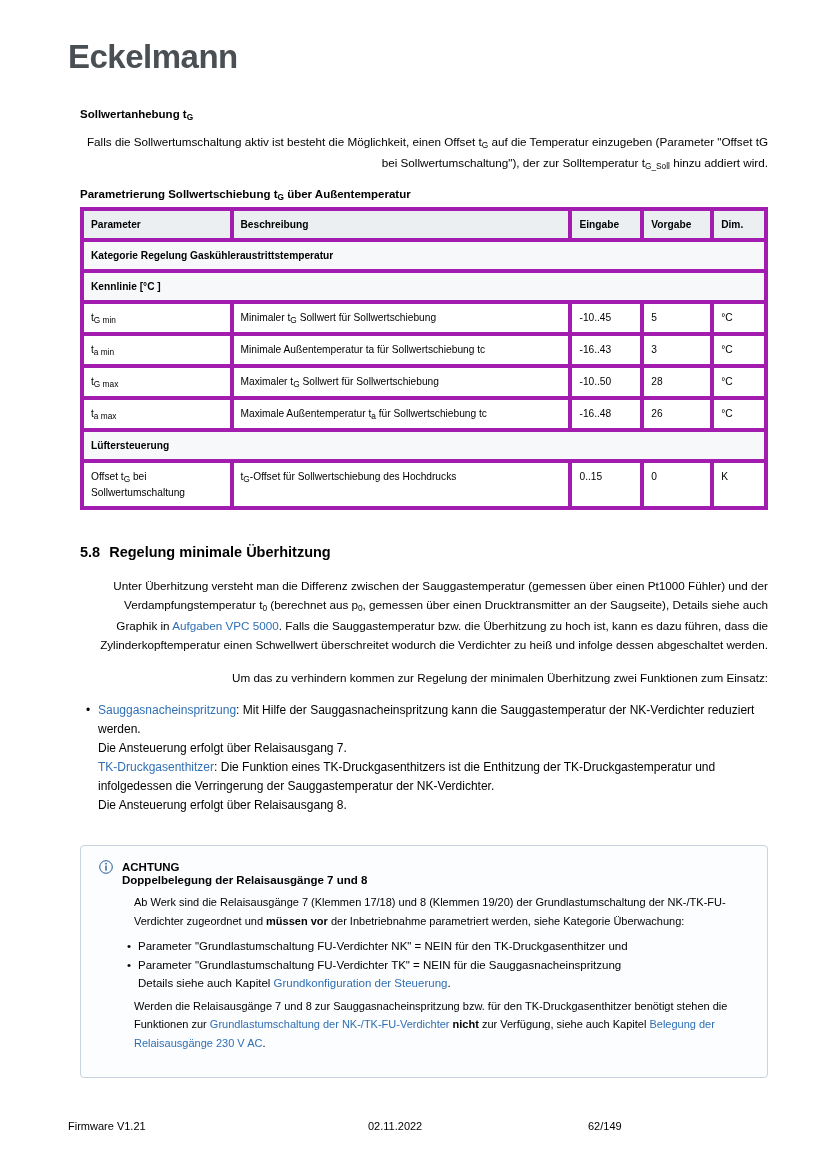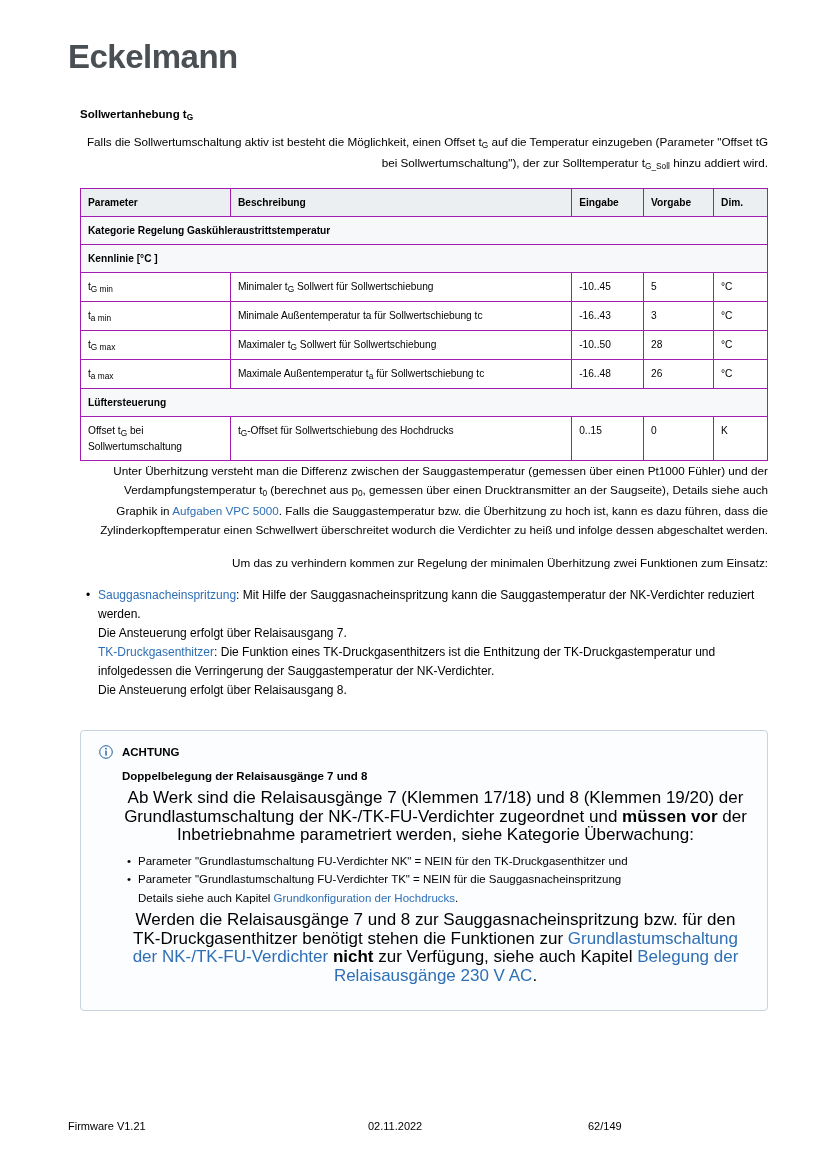--- a/index.html
+++ b/index.html
@@ -51,21 +51,21 @@
     font-size: 11.5px;
     font-weight: bold;
     margin: 2px 0 7px 0;
   }
   table.param {
     width: 688px;
     border-collapse: collapse;
     font-size: 10.2px;
   }
   table.param th, table.param td {
-    border: 1px solid #a21caf;
+    border: 4px solid #a21caf;
     padding: 6px 7px;
     text-align: left;
     vertical-align: top;
     line-height: 15px;
   }
   table.param thead th {
     background: #eceff1;
     font-weight: bold;
     font-size: 10.2px;
   }
@@ -110,42 +110,40 @@
     border: 1px solid #c7d3de;
     border-radius: 4px;
     background: #fcfdfe;
     padding: 14px 18px 18px 18px;
     position: relative;
   }
   .note-head {
     display: flex;
     align-items: center;
     gap: 9px;
-    margin-bottom: 11px;
   }
   .note-icon {
     width: 14px;
     height: 14px;
     flex: 0 0 14px;
   }
   .note-title {
     font-size: 11.5px;
     font-weight: bold;
   }
   .note-body { padding-left: 23px; }
   .note-sub {
     font-size: 11.5px;
     font-weight: bold;
     margin: 0 0 7px 0;
   }
   .note-p {
-    font-size: 17px;
+    font-size: 11px;
     line-height: 18.5px;
-    margin: 0 0 7px 0;
-    text-align: center;
+    margin: 0 0 7px 12px;
   }
   ul.note-list {
     margin: 0 0 4px 0;
     padding-left: 16px;
     list-style: none;
   }
   ul.note-list li {
     font-size: 11.5px;
     line-height: 18.5px;
     position: relative;
@@ -179,20 +177,23 @@
   <div class="content">
 
     <h3 class="sub">
       <span>Sollwertanhebung t</span><sub>G</sub>
     </h3>
 
     <p class="body">
       <span>Falls die Sollwertumschaltung aktiv ist besteht die Möglichkeit, einen Offset t</span><sub>G</sub><span> auf die Temperatur einzugeben (Parameter "Offset tG bei Sollwertumschaltung"), der zur Solltemperatur t</span><sub>G_Soll</sub><span> hinzu addiert wird.</span>
     </p>
 
+    <div class="tbl-title">
+      <span>Parametrierung Sollwertschiebung t</span><sub>G</sub><span> über Außentemperatur</span>
+    </div>
 
     <table class="param">
       <thead>
         <tr>
           <th class="col-p">Parameter</th>
           <th class="col-d">Beschreibung</th>
           <th class="col-e">Eingabe</th>
           <th class="col-v">Vorgabe</th>
           <th class="col-dim">Dim.</th>
         </tr>
@@ -247,20 +248,23 @@
           <td><span>Offset t</span><sub>G</sub><span> bei Sollwertumschaltung</span></td>
           <td><span>t</span><sub>G</sub><span>-Offset für Sollwertschiebung des Hochdrucks</span></td>
           <td>0..15</td>
           <td>0</td>
           <td>K</td>
         </tr>
 
       </tbody>
     </table>
 
+    <h2 class="section">
+      <span class="num">5.8</span><span>Regelung minimale Überhitzung</span>
+    </h2>
 
     <p class="body">
       <span>Unter Überhitzung versteht man die Differenz zwischen der Sauggastemperatur (gemessen über einen Pt1000 Fühler) und der Verdampfungstemperatur t</span><sub>0</sub><span> (berechnet aus p</span><sub>0</sub><span>, gemessen über einen Drucktransmitter an der Saugseite), Details siehe auch Graphik in </span><a class="link" href="#">Aufgaben VPC 5000</a><span>. Falls die Sauggastemperatur bzw. die Überhitzung zu hoch ist, kann es dazu führen, dass die Zylinderkopftemperatur einen Schwellwert überschreitet wodurch die Verdichter zu heiß und infolge dessen abgeschaltet werden.</span>
     </p>
 
     <p class="body">Um das zu verhindern kommen zur Regelung der minimalen Überhitzung zwei Funktionen zum Einsatz:</p>
 
     <ul class="bullets">
       <li>
         <a class="link" href="#">Sauggasnacheinspritzung</a><span>: Mit Hilfe der Sauggasnacheinspritzung kann die Sauggastemperatur der NK-Verdichter reduziert werden.</span><br>
@@ -283,21 +287,21 @@
       </div>
       <div class="note-body">
         <div class="note-sub">Doppelbelegung der Relaisausgänge 7 und 8</div>
         <div class="note-p">
           <span>Ab Werk sind die Relaisausgänge 7 (Klemmen 17/18) und 8 (Klemmen 19/20) der Grundlastumschaltung der NK-/TK-FU-Verdichter zugeordnet und </span><b>müssen vor</b><span> der Inbetriebnahme parametriert werden, siehe Kategorie Überwachung:</span>
         </div>
         <ul class="note-list">
           <li>Parameter "Grundlastumschaltung FU-Verdichter NK" = NEIN für den TK-Druckgasenthitzer und</li>
           <li>
             <span>Parameter "Grundlastumschaltung FU-Verdichter TK" = NEIN für die Sauggasnacheinspritzung</span><br>
-            <span>Details siehe auch Kapitel </span><a class="link" href="#">Grundkonfiguration der Hochdrucks</a><span>.</span>
+            <span>Details siehe auch Kapitel </span><a class="link" href="#">Grundkonfiguration der Steuerung</a><span>.</span>
           </li>
         </ul>
         <div class="note-p">
           <span>Werden die Relaisausgänge 7 und 8 zur Sauggasnacheinspritzung bzw. für den TK-Druckgasenthitzer benötigt stehen die Funktionen zur </span><a class="link" href="#">Grundlastumschaltung der NK-/TK-FU-Verdichter</a> <b>nicht</b><span> zur Verfügung, siehe auch Kapitel </span><a class="link" href="#">Belegung der Relaisausgänge 230 V AC</a><span>.</span>
         </div>
       </div>
     </div>
 
   </div>
 

